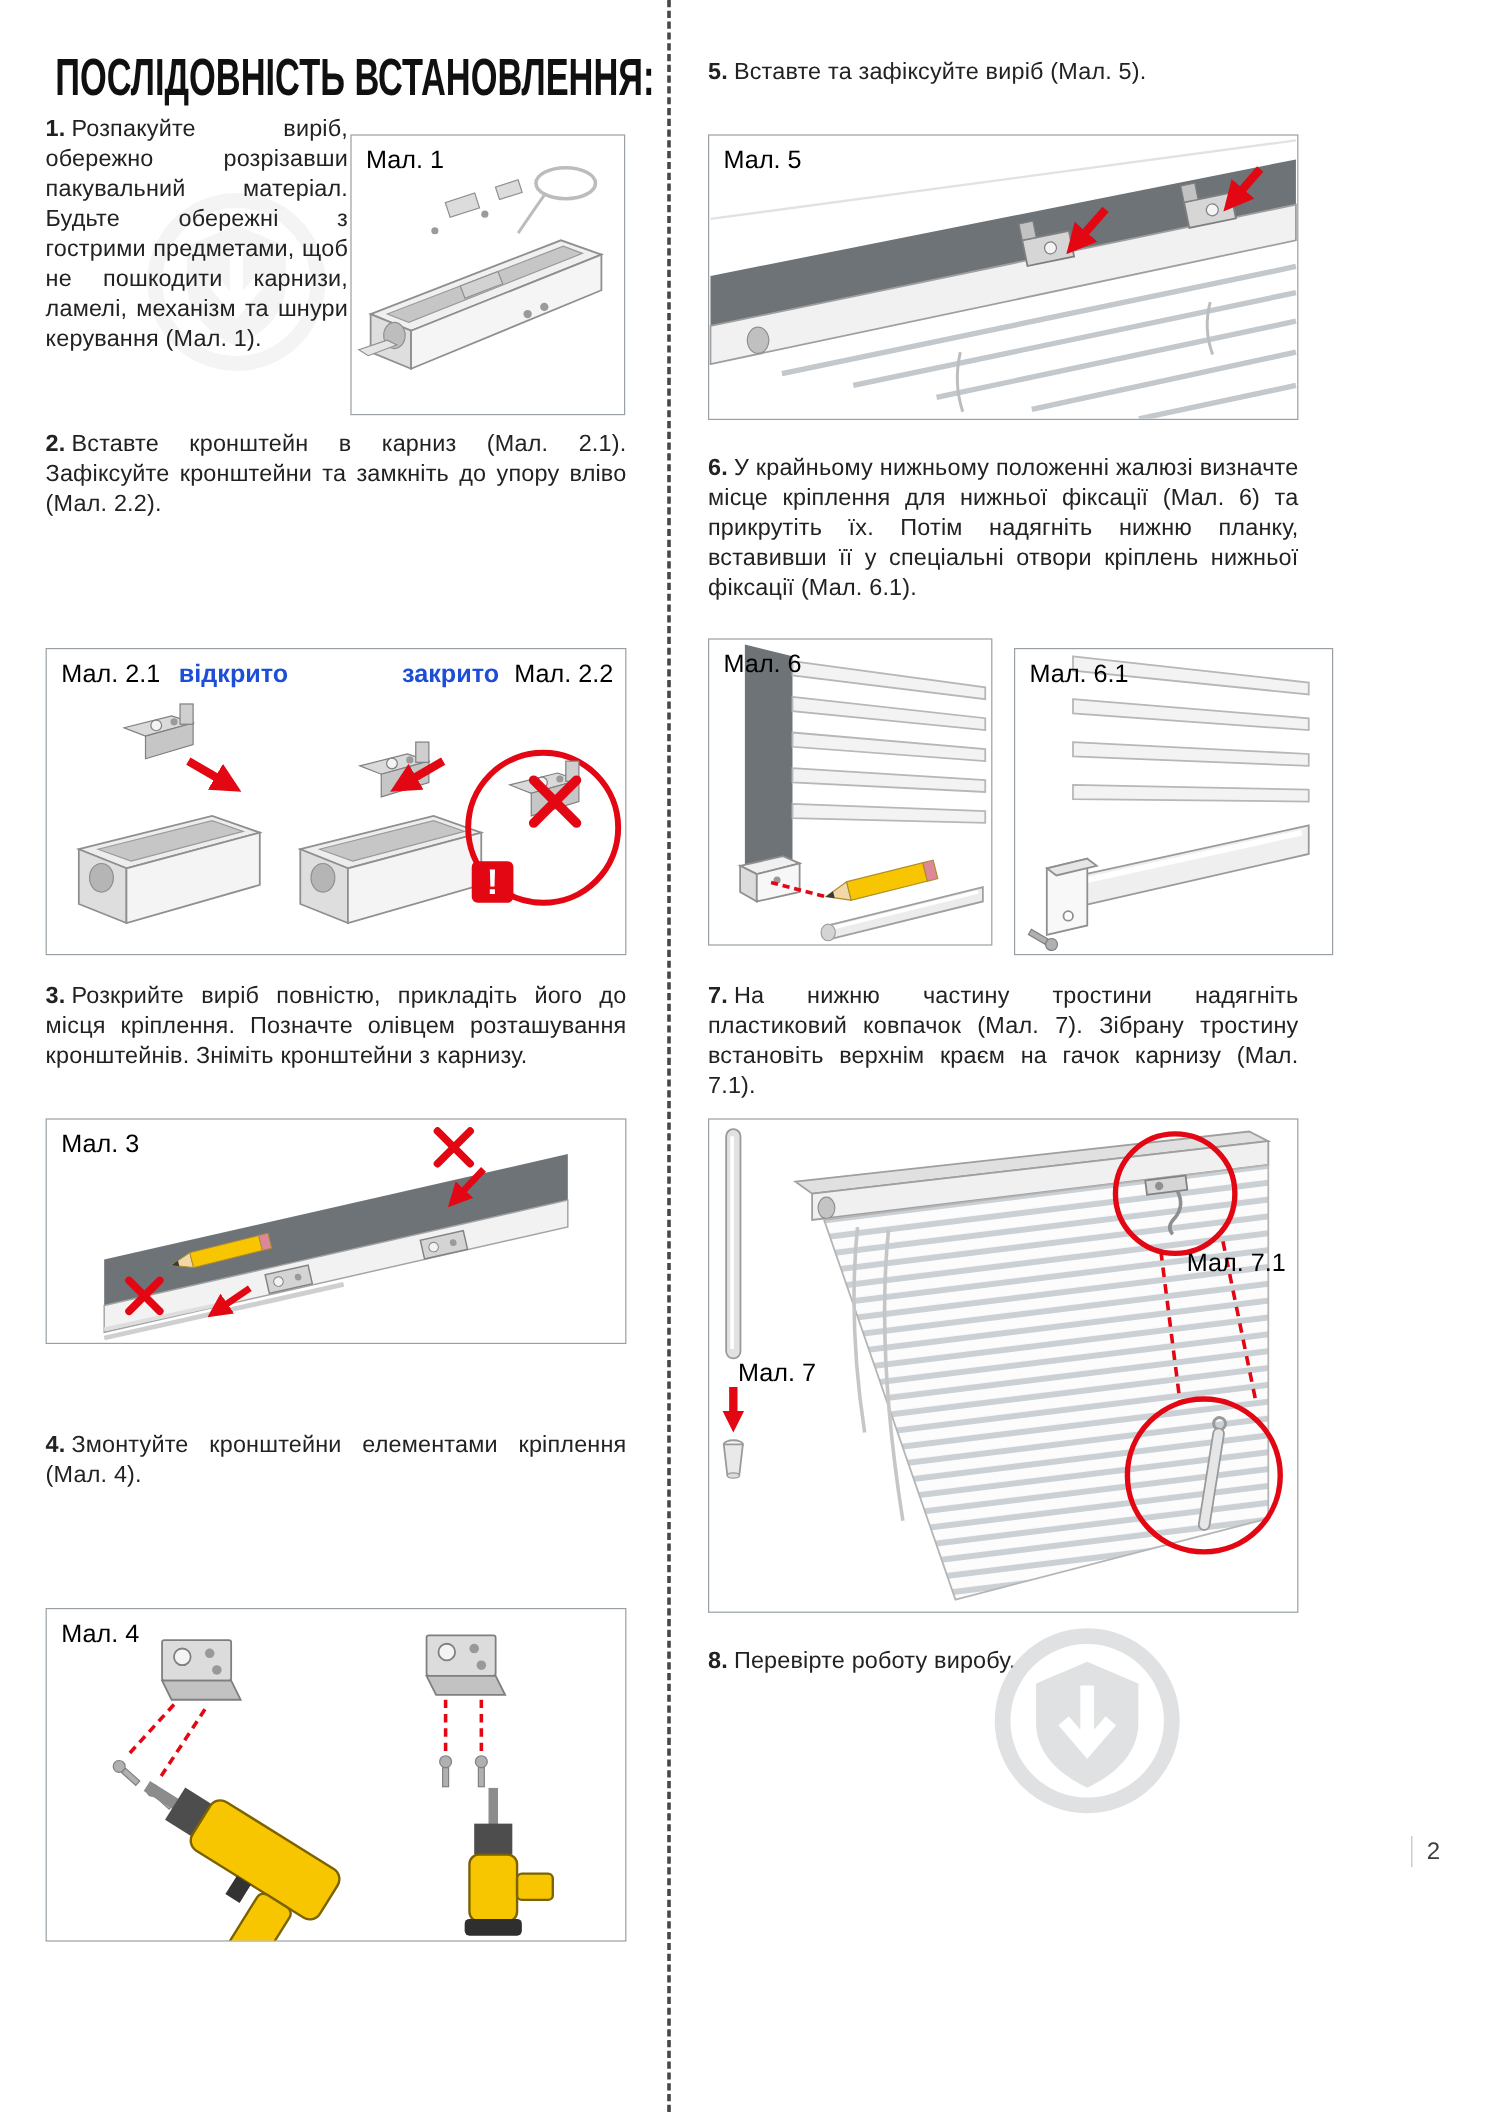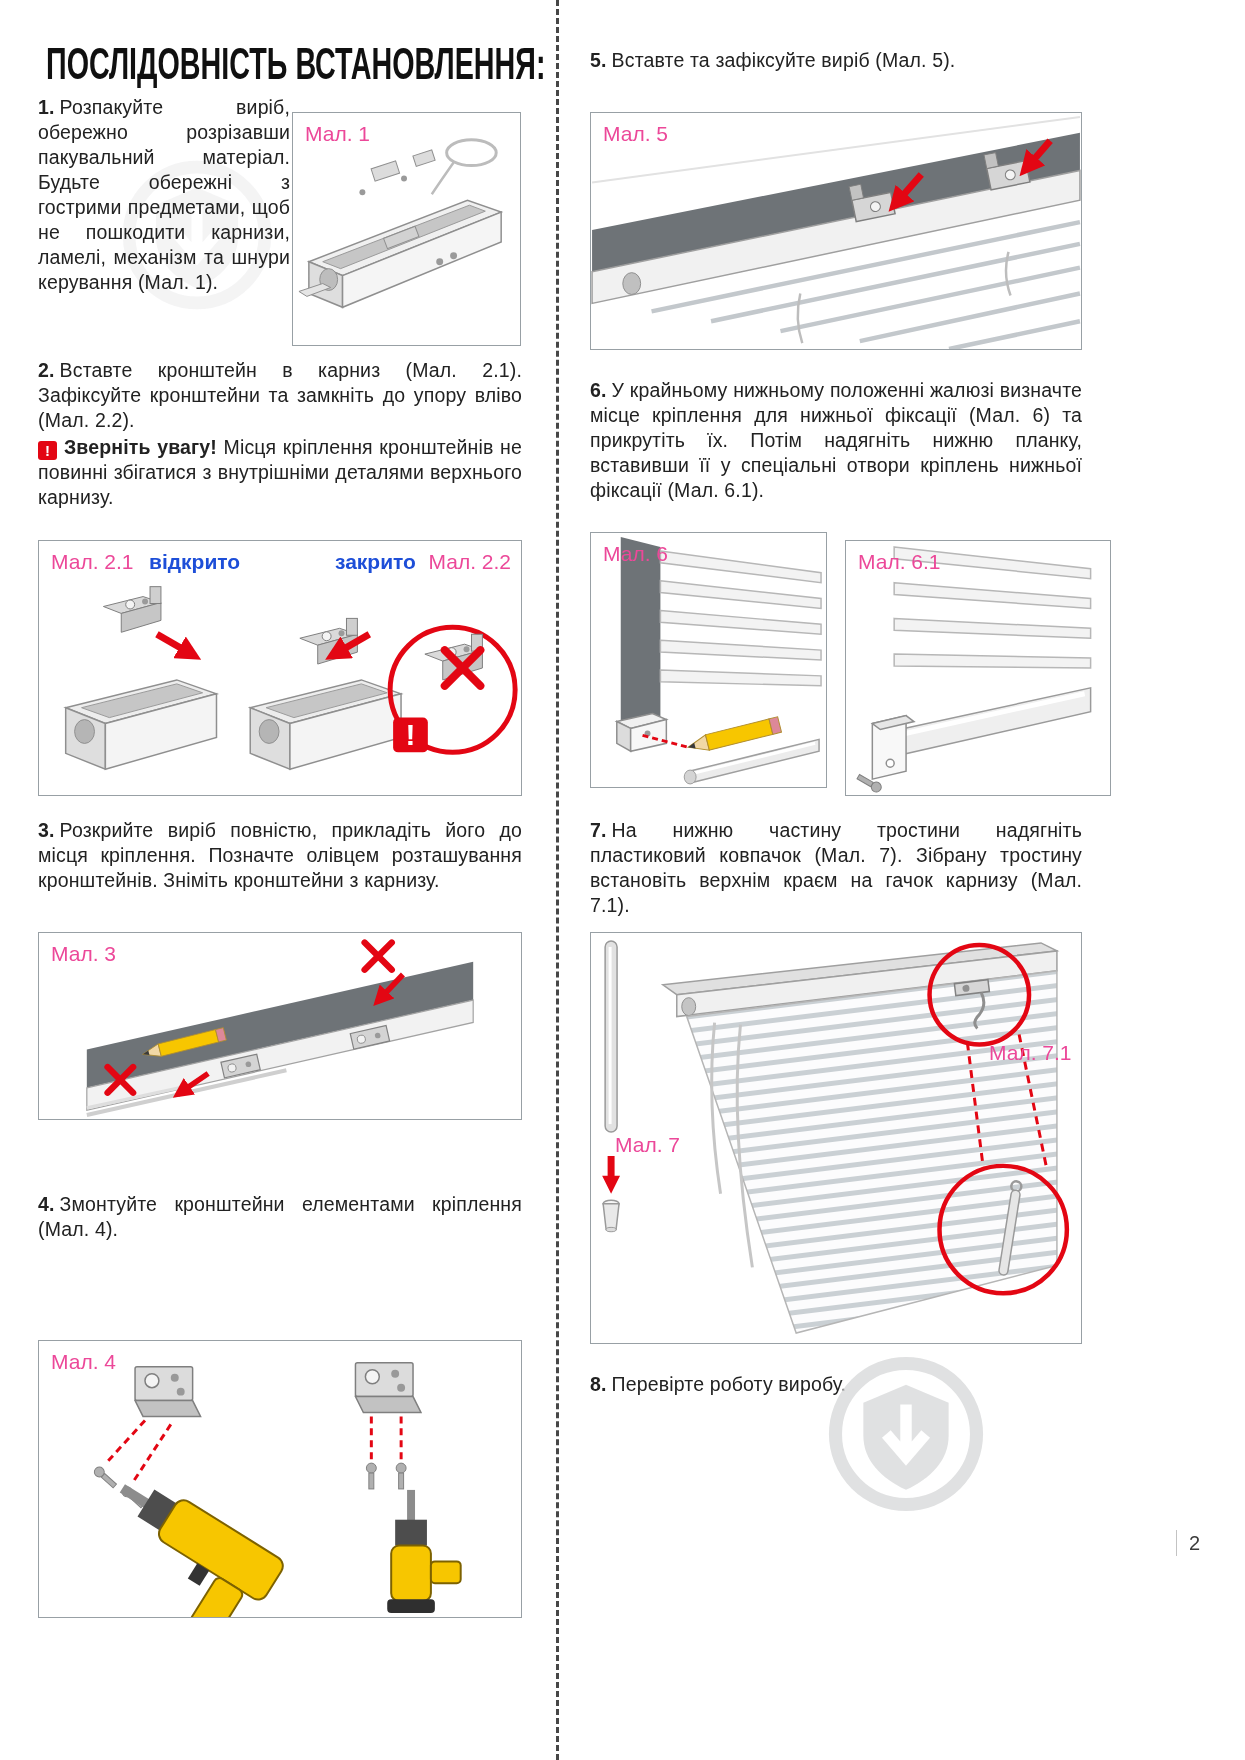--- a/index.html
+++ b/index.html
@@ -9,21 +9,21 @@
          transform:scale(.70,1.06);transform-origin:left top;letter-spacing:0}
   .divider{position:absolute;left:556px;top:0;height:1760px;width:0;border-left:3px dashed #474747;z-index:0}
   .step{position:absolute;z-index:2}
   .step-text{font-size:19.5px;line-height:25px;text-align:justify;letter-spacing:.15px;color:#222}
   .step-text .n{font-weight:bold;margin-right:5px}
   .step-text b{font-weight:bold}
   .wicon{display:inline-block;width:19px;height:19px;background:#e30613;color:#fff;border-radius:3px;
          font-weight:bold;font-size:15px;line-height:19px;text-align:center;vertical-align:-2px;margin-right:7px}
   .figure{position:absolute;border:1.5px solid #98a0a5;background:#fff;z-index:2}
   .figure svg{position:absolute;left:0;top:0;width:100%;height:100%;display:block}
-  .fig-label{position:absolute;top:9px;left:12px;font-size:21px;color:#ec4899;z-index:3;white-space:nowrap}
+  .fig-label{position:absolute;top:9px;left:12px;font-size:21px;color:#000000;z-index:3;white-space:nowrap}
   .fig-label.red{color:#1d4ed8;font-weight:bold}
   .watermark{position:absolute;pointer-events:none}
   .wm-top{left:118px;top:156px;width:158px;height:158px;color:#ededee;opacity:.6;z-index:1}
   .wm-bottom{left:824px;top:1352px;width:164px;height:164px;color:#d9dadb;opacity:.8;z-index:4}
   .watermark svg{width:100%;height:100%}
   .page-num{position:absolute;left:1176px;top:1530px;font-size:20px;color:#3c3c3c;
             border-left:1.5px solid #c3c3c3;padding-left:12px;line-height:26px;z-index:2}
 </style>
 </head>
 <body>
@@ -106,22 +106,21 @@
       <rect x="92" y="120" width="34" height="11" transform="rotate(-21 109 125)" fill="#d2d2d2" stroke="#8f8f8f"></rect>
       <ellipse cx="36" cy="168" rx="9" ry="11" fill="#bdbdbd" stroke="#8f8f8f"></ellipse>
       <polygon points="6,180 30,172 38,176 14,185" fill="#e5e5e5" stroke="#8f8f8f"></polygon>
     </g>
     <circle cx="148" cy="150" r="3.5" fill="#9a9a9a"></circle>
     <circle cx="162" cy="144" r="3.5" fill="#9a9a9a"></circle>
   </svg>
 </div>
 
 <div class="step" style="left:38px;top:358px;width:484px">
-  <p class="step-text" style="margin-bottom:2px"><b class="n">2.</b><span>Вставте кронштейн в карниз (Мал. 2.1). Зафіксуйте кронштейни та замкніть до упору вліво (Мал. 2.2).</span></p>
-  <p class="step-text"><span class="wicon">!</span><b>Зверніть увагу!</b> <span>Місця кріплення кронштейнів не повинні збігатися з внутрішніми деталями верхнього карнизу.</span></p>
+  <p class="step-text" style="margin-bottom:18px"><b class="n">2.</b><span>Вставте кронштейн в карниз (Мал. 2.1). Зафіксуйте кронштейни та замкніть до упору вліво (Мал. 2.2).</span></p>
 </div>
 
 <div class="figure" style="left:38px;top:540px;width:484px;height:256px">
   <span class="fig-label">Мал. 2.1</span>
   <span class="fig-label red" style="left:110px">відкрито</span>
   <span class="fig-label red" style="left:296px">закрито</span>
   <span class="fig-label" style="left:auto;right:10px">Мал. 2.2</span>
   <svg viewBox="0 0 484 256">
     <use href="#railU" transform="translate(26,128)"></use>
     <use href="#brk" transform="translate(64,52)"></use>

